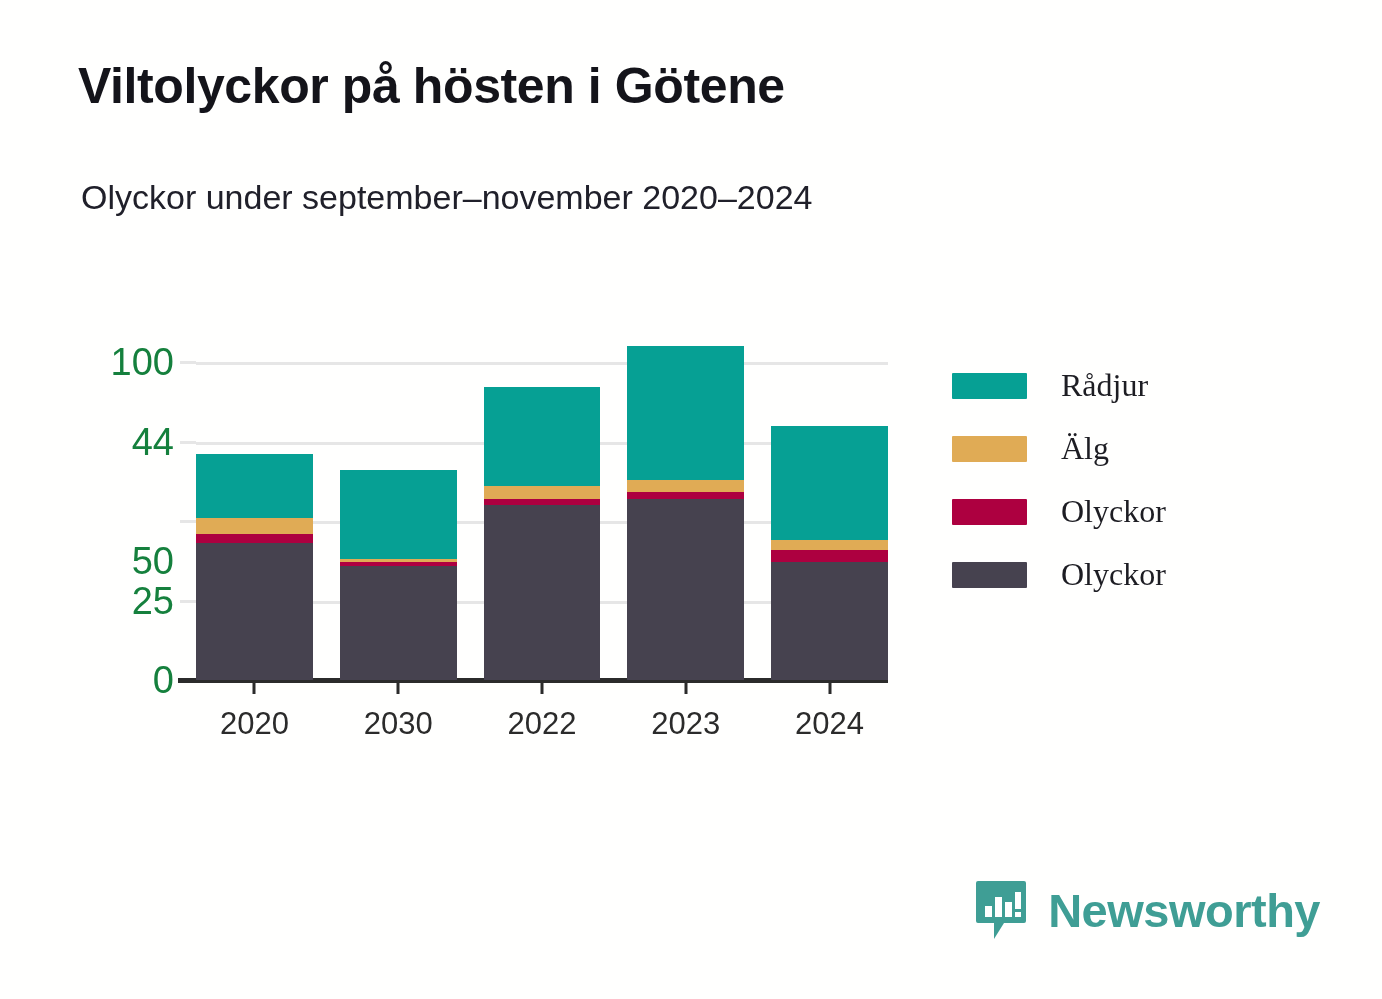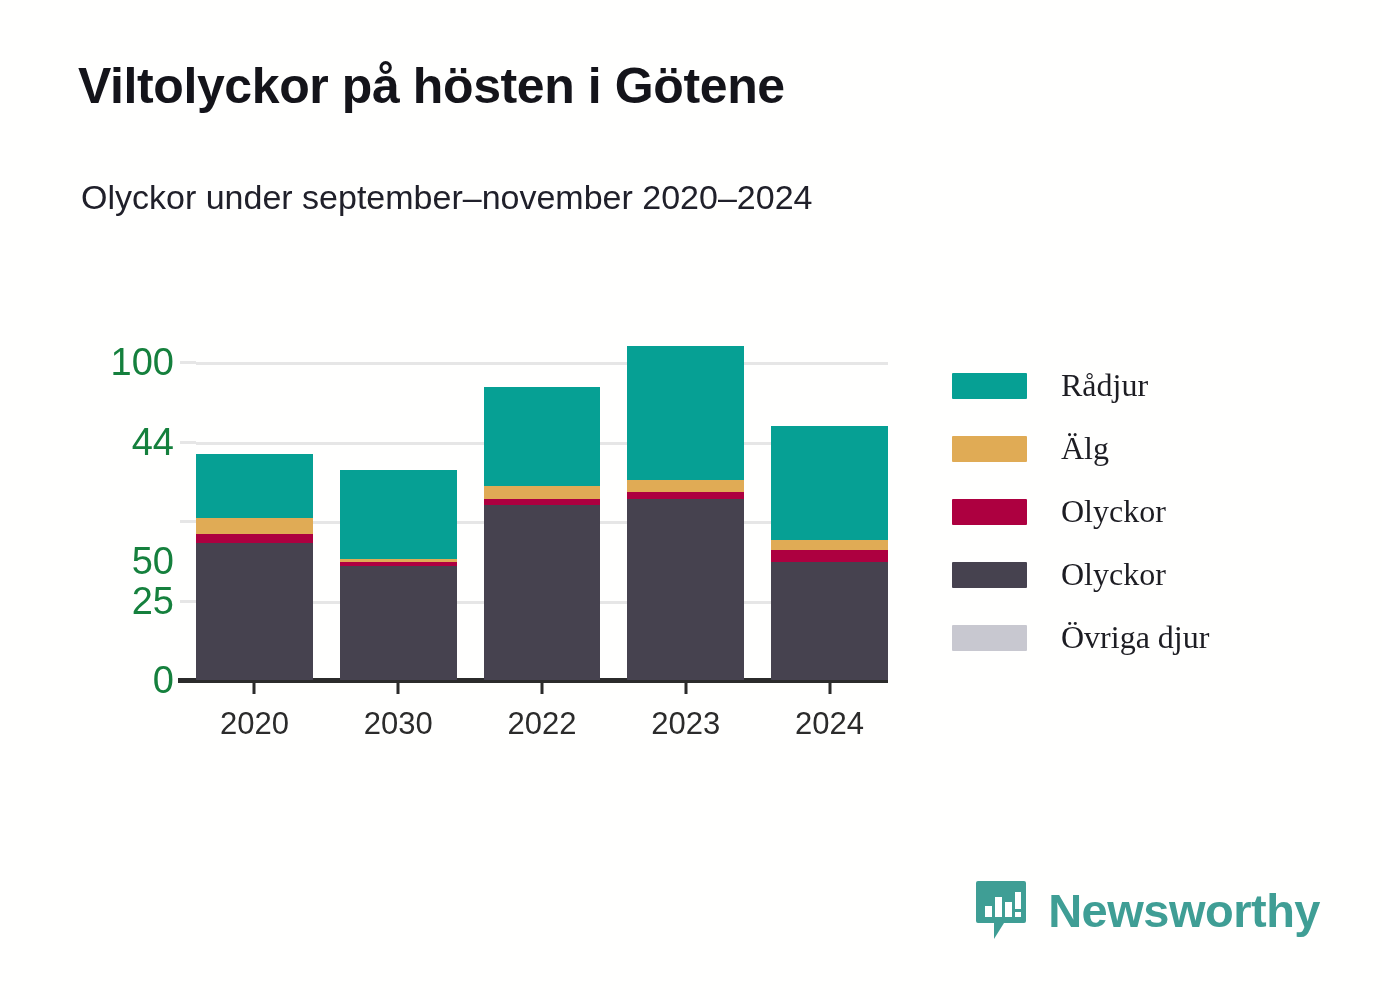--- a/index.html
+++ b/index.html
@@ -281,24 +281,20 @@
         <span class="legend-label">Älg</span>
       </div>
       <div class="legend-item">
         <span class="legend-swatch" style="background: rgb(173, 0, 64);"></span>
         <span class="legend-label">Olyckor</span>
       </div>
       <div class="legend-item">
         <span class="legend-swatch" style="background: rgb(70, 66, 79);"></span>
         <span class="legend-label">Olyckor</span>
       </div>
-      <div class="legend-item">
-        <span class="legend-swatch" style="background: rgb(200, 200, 208);"></span>
-        <span class="legend-label">Övriga djur</span>
-      </div>
     </div>
 
   <div class="footer-logo">
     <div class="logo-mark">
       <svg viewBox="0 0 54 62" width="54" height="62" aria-hidden="true">
         <path d="M4 2 h46 a2 2 0 0 1 2 2 v38 a2 2 0 0 1 -2 2 h-20 l-10 16 v-16 h-16 a2 2 0 0 1 -2 -2 v-38 a2 2 0 0 1 2 -2 z" fill="#3f9e95"></path>
         <rect x="11" y="27" width="7" height="11" fill="#ffffff"></rect>
         <rect x="21" y="18" width="7" height="20" fill="#ffffff"></rect>
         <rect x="31" y="23" width="7" height="15" fill="#ffffff"></rect>
         <rect x="41" y="13" width="6" height="17" fill="#ffffff"></rect>

